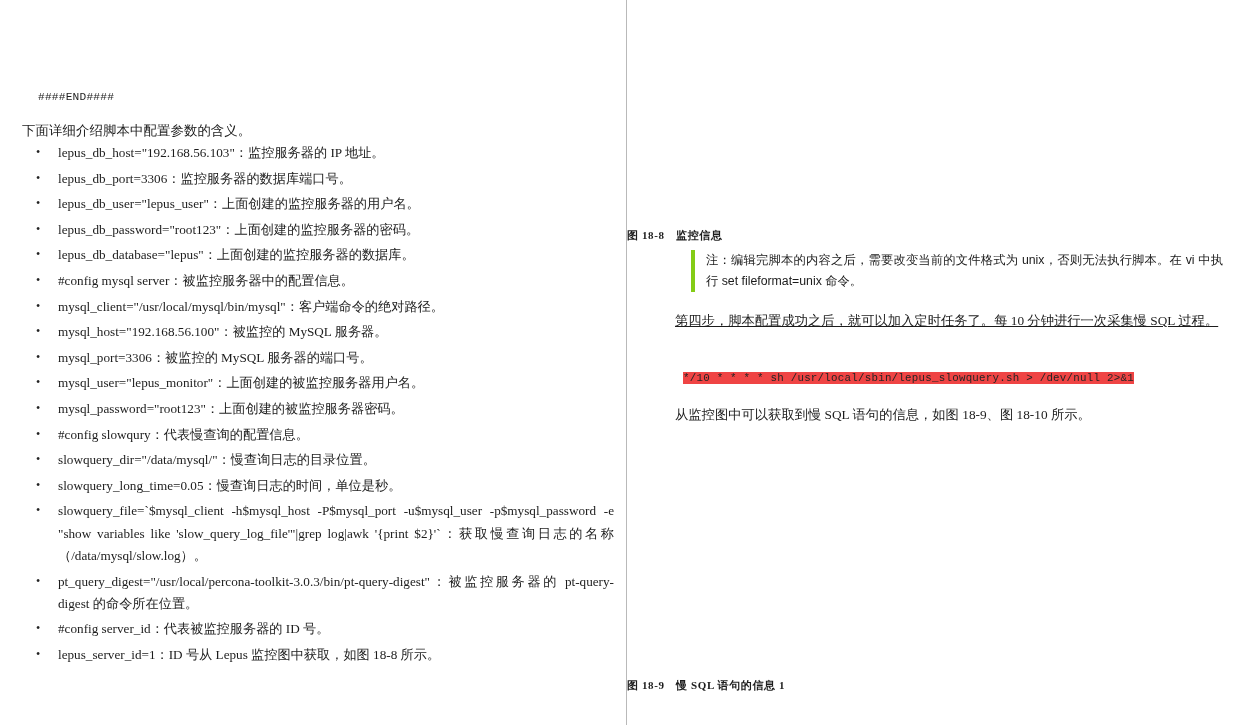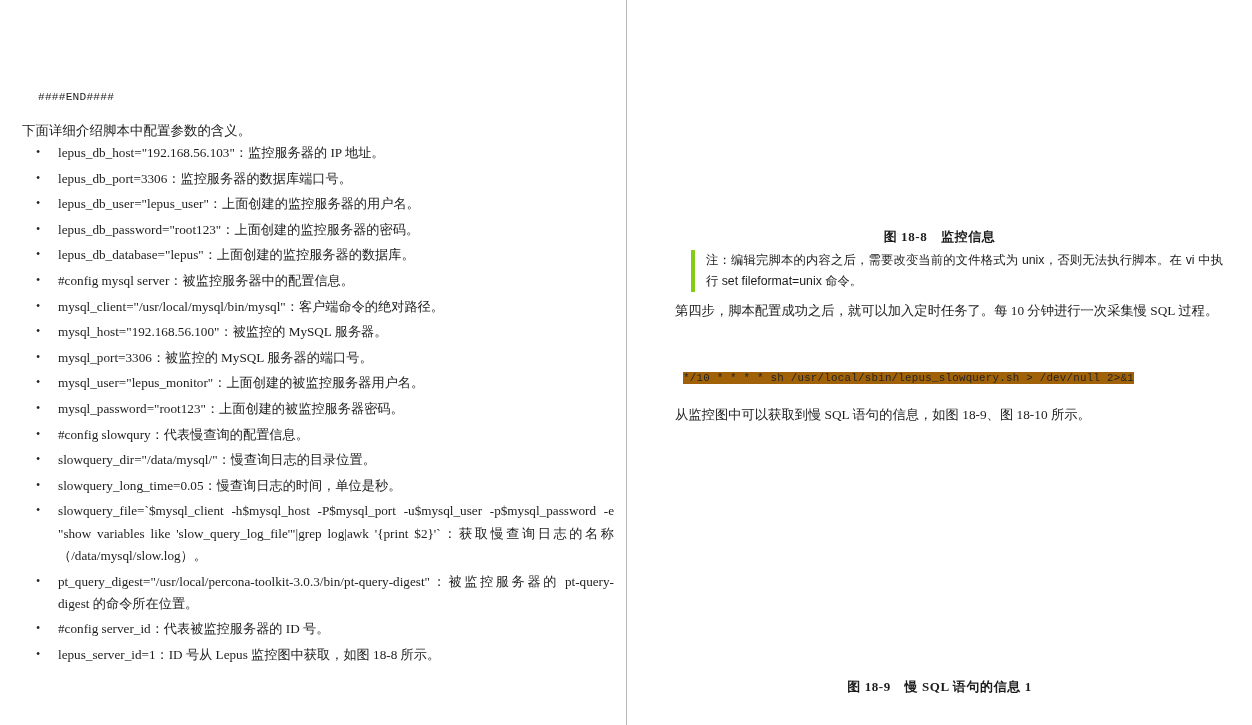--- a/index.html
+++ b/index.html
@@ -96,22 +96,22 @@
   }
   ul.bullets li.multi {
     line-height: 22.4px;
     margin-bottom: 3px;
   }
 
   
   .fig-caption {
     position: absolute;
     width: 100%;
-    text-align: center;
-    font-size: 13px;
+    text-align: left;
+    font-size: 11px;
     font-weight: bold;
     letter-spacing: 0.6px;
   }
   .note-box {
     position: absolute;
     left: 64px;
     width: 532px;
     border-left: 4px solid #84cc16;
     padding-left: 11px;
     box-sizing: border-box;
@@ -130,21 +130,21 @@
     text-align: justify;
     text-indent: 26px;
   }
   .cmd-line {
     position: absolute;
     left: 56px;
     font-family: "Liberation Mono", "DejaVu Sans Mono", monospace;
     font-size: 10.8px;
     letter-spacing: 0.25px;
     color: #242424;
-    background: #a16207;
+    background: #ef4444;
     white-space: pre;
   }
 </style>
 </head>
 <body>
 
 <div class="page">
 
   <div class="col-left">
 
@@ -174,21 +174,21 @@
       <li>lepus_server_id=1：ID 号从 Lepus 监控图中获取，如图 18-8 所示。</li>
     </ul>
   </div>
 
   <div class="col-right">
 
     <div class="fig-caption" style="top:228px;">图 18-8　监控信息</div>
 
     <div class="note-box" style="top:250px;">注：编辑完脚本的内容之后，需要改变当前的文件格式为 unix，否则无法执行脚本。在 vi 中执行 set fileformat=unix 命令。</div>
 
-    <div class="para-right" style="top:300px;">第四步，脚本配置成功之后，就可以加入定时任务了。每 10 分钟进行一次采集慢 SQL 过程。</div>
+    <div class="para-right" style="top:310px;text-decoration:underline;">第四步，脚本配置成功之后，就可以加入定时任务了。每 10 分钟进行一次采集慢 SQL 过程。</div>
 
     <div class="cmd-line" style="top:372px;">*/10 * * * * sh /usr/local/sbin/lepus_slowquery.sh &gt; /dev/null 2&gt;&amp;1</div>
 
     <div class="para-right" style="top:404px; text-indent:26px;">从监控图中可以获取到慢 SQL 语句的信息，如图 18-9、图 18-10 所示。</div>
 
     <div class="fig-caption" style="top:678px;">图 18-9　慢 SQL 语句的信息 1</div>
 
   </div>
 </div>
 

